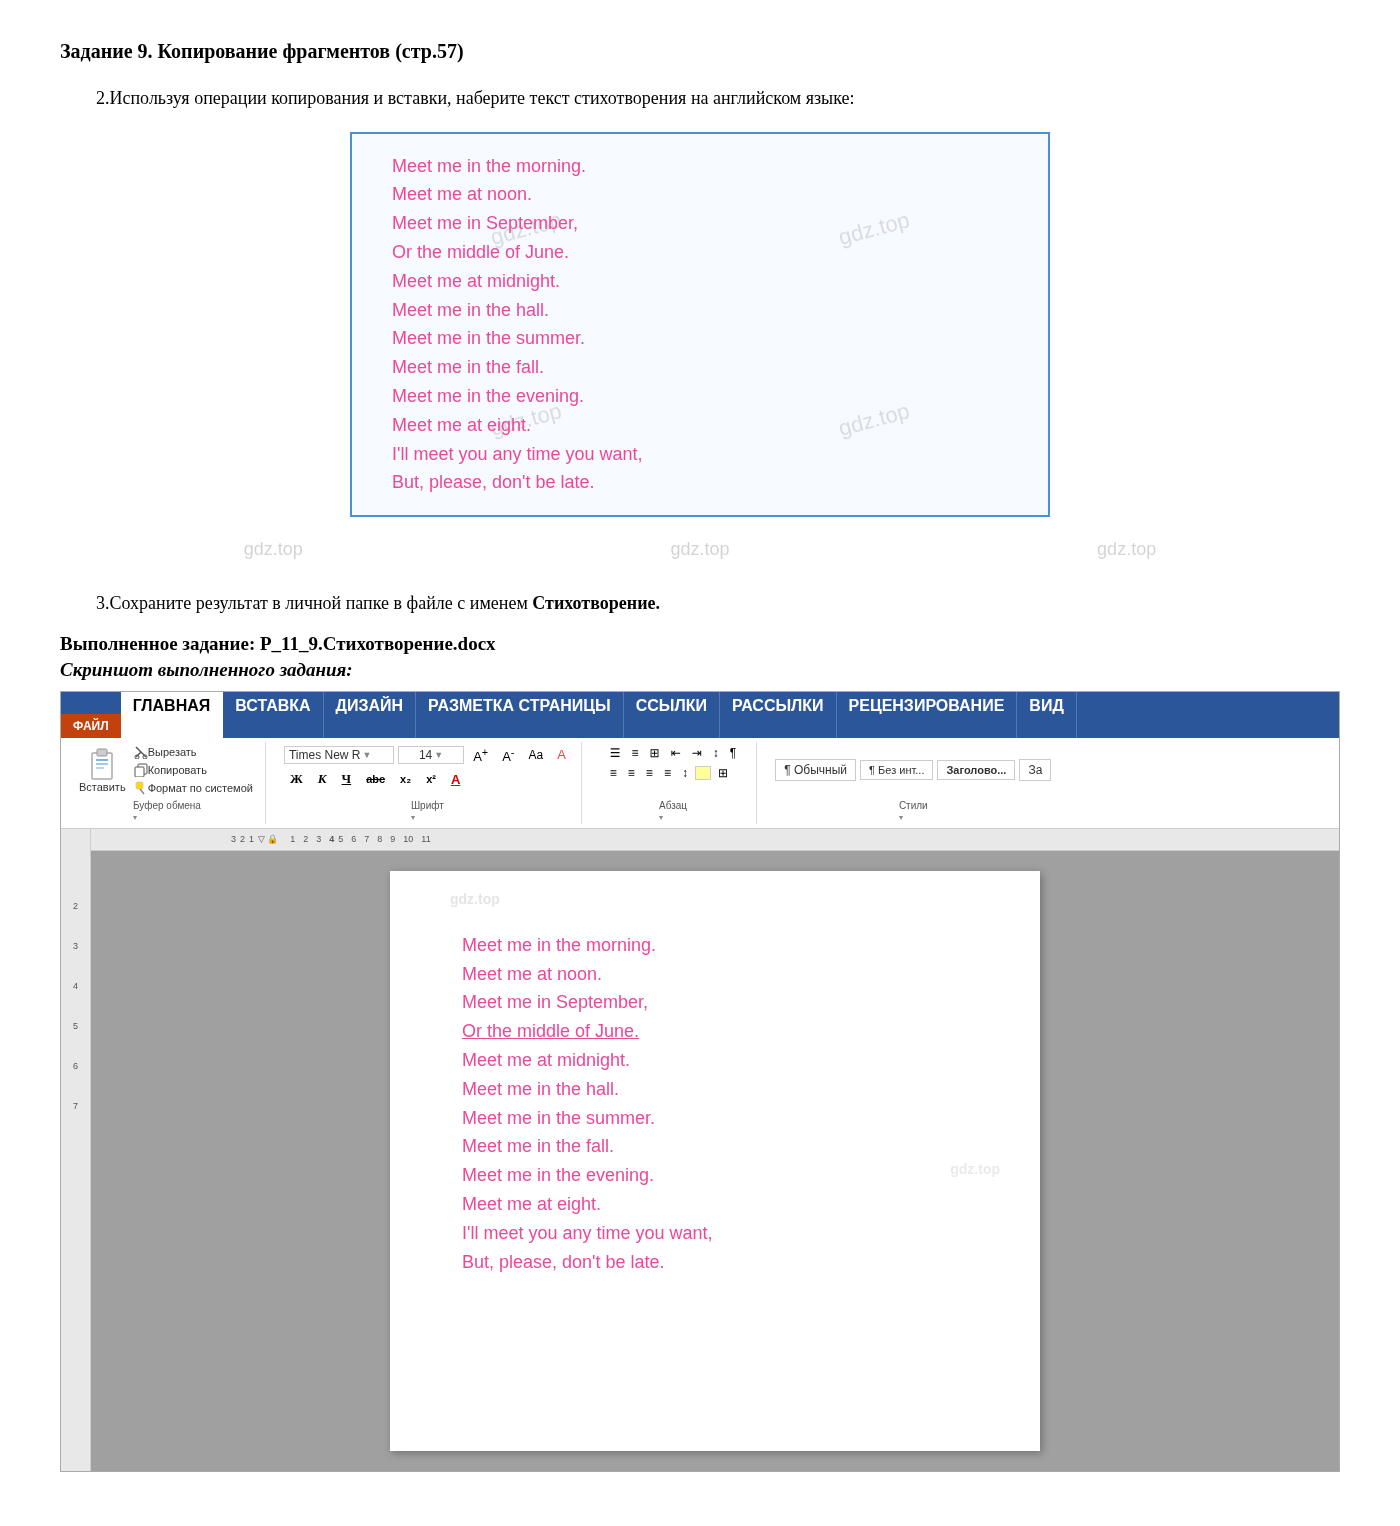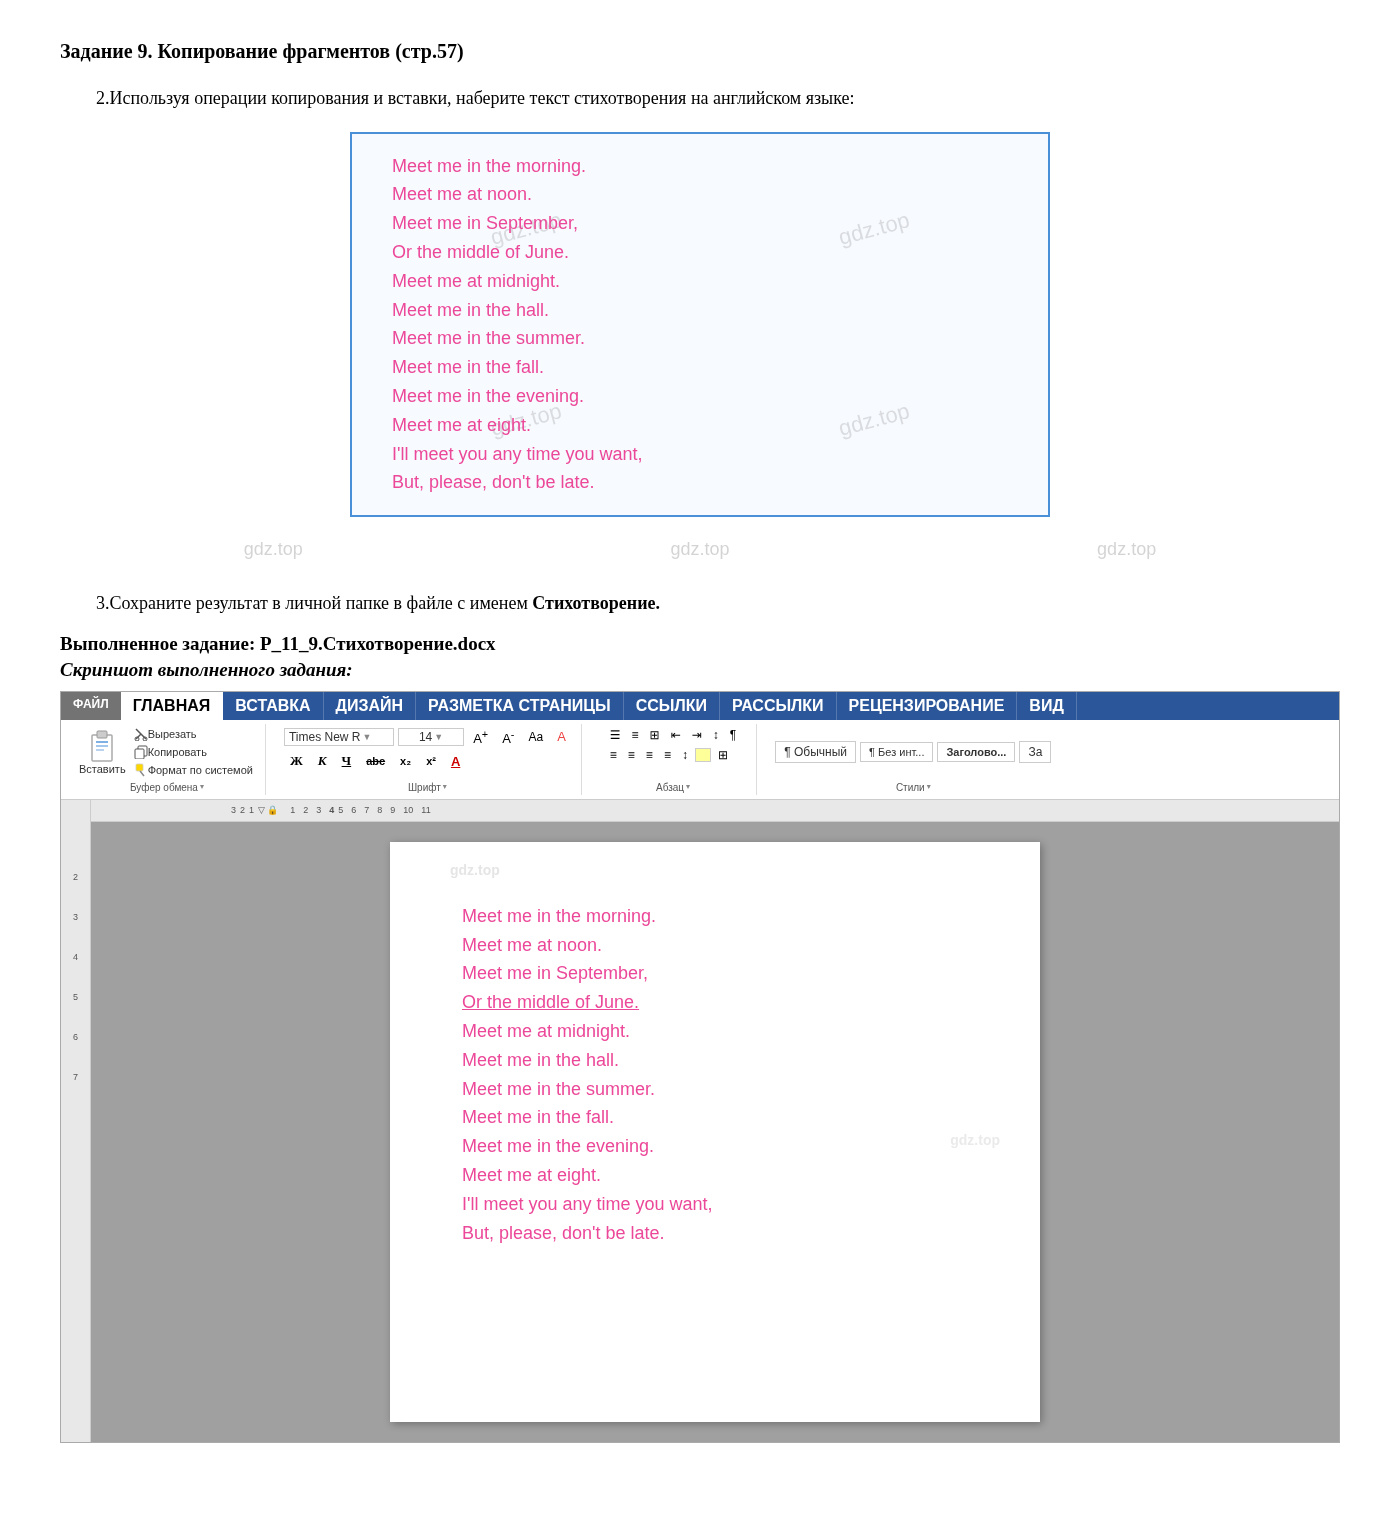--- a/index.html
+++ b/index.html
@@ -120,25 +120,26 @@
       font-size: 16px;
       border-right: 1px solid rgba(255,255,255,0.2);
     }
 
     .ribbon-tab.active {
       background: #fff;
       color: #000;
     }
 
     .ribbon-tab-file {
-      background: #737373;
+      background: #c2410c;
       color: #fff;
       padding: 5px 12px;
       font-weight: bold;
       font-size: 12px;
+      margin-top: 22px;
     }
 
     .ribbon-body {
       background: #fff;
       border-bottom: 1px solid #ccc;
       padding: 4px 8px;
       display: flex;
       align-items: stretch;
       gap: 8px;
       min-height: 70px;
@@ -157,20 +158,21 @@
       min-width: 60px;
     }
 
     .ribbon-group-label {
       font-size: 10px;
       color: #555;
       margin-top: auto;
       padding-top: 2px;
       display: flex;
       gap: 2px;
+      flex-direction: column;
     }
 
     .ribbon-group-label .arrow {
       font-size: 8px;
       color: #888;
     }
 
     .paste-btn {
       display: flex;
       flex-direction: column;

